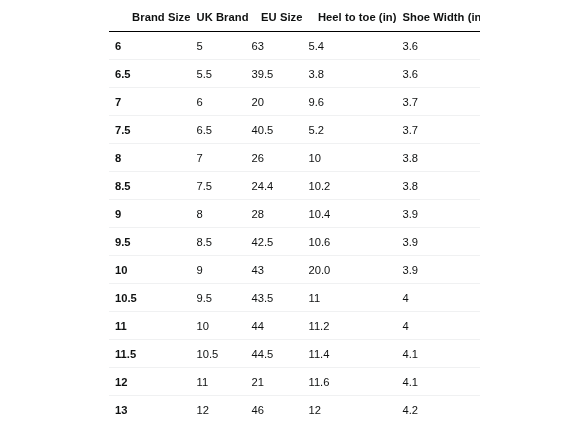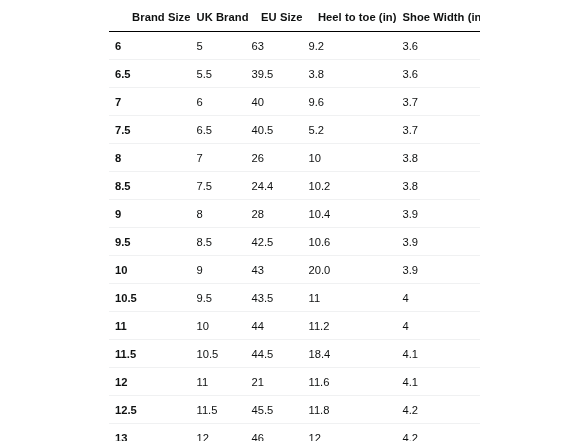--- a/index.html
+++ b/index.html
@@ -88,34 +88,34 @@
           <th>EU Size</th>
           <th>Heel to toe (in)</th>
           <th>Shoe Width (in)</th>
         </tr>
       </thead>
       <tbody>
           <tr>
             <td class="brand">6</td>
             <td>5</td>
             <td>63</td>
-            <td>9.2</td>
+            <td>5.4</td>
             <td>3.6</td>
           </tr>
           <tr>
             <td class="brand">6.5</td>
             <td>5.5</td>
             <td>39.5</td>
             <td>3.8</td>
             <td>3.6</td>
           </tr>
           <tr>
             <td class="brand">7</td>
             <td>6</td>
-            <td>40</td>
+            <td>20</td>
             <td>9.6</td>
             <td>3.7</td>
           </tr>
           <tr>
             <td class="brand">7.5</td>
             <td>6.5</td>
             <td>40.5</td>
             <td>5.2</td>
             <td>3.7</td>
           </tr>
@@ -165,36 +165,29 @@
             <td class="brand">11</td>
             <td>10</td>
             <td>44</td>
             <td>11.2</td>
             <td>4</td>
           </tr>
           <tr>
             <td class="brand">11.5</td>
             <td>10.5</td>
             <td>44.5</td>
-            <td>18.4</td>
+            <td>11.4</td>
             <td>4.1</td>
           </tr>
           <tr>
             <td class="brand">12</td>
             <td>11</td>
             <td>21</td>
             <td>11.6</td>
             <td>4.1</td>
-          </tr>
-          <tr>
-            <td class="brand">12.5</td>
-            <td>11.5</td>
-            <td>45.5</td>
-            <td>11.8</td>
-            <td>4.2</td>
           </tr>
           <tr>
             <td class="brand">13</td>
             <td>12</td>
             <td>46</td>
             <td>12</td>
             <td>4.2</td>
           </tr>
         </tbody>
     </table>

